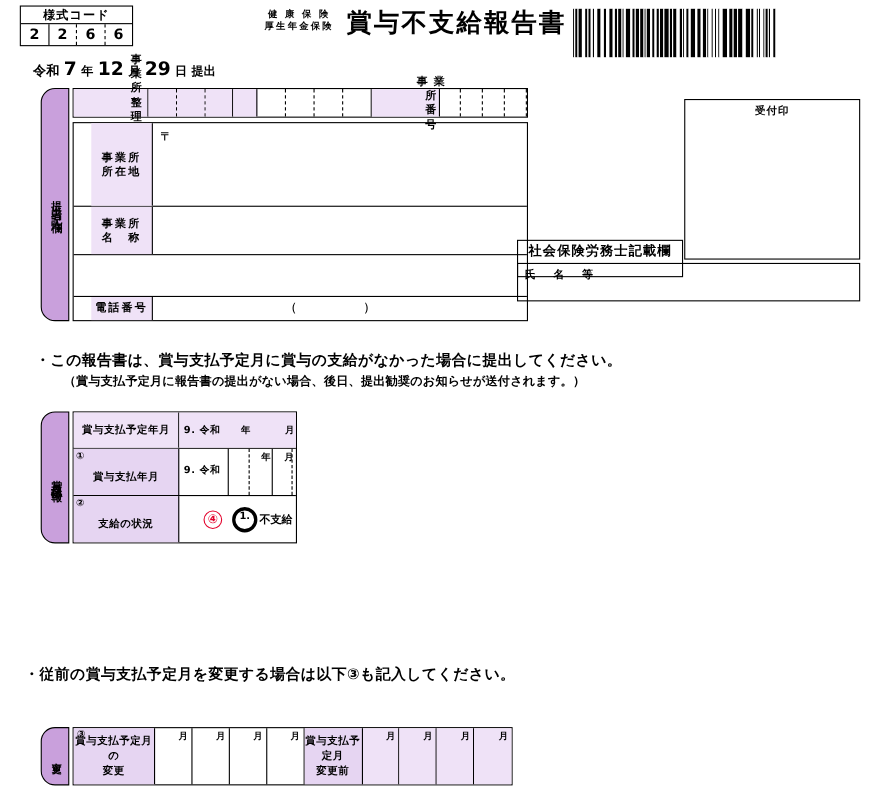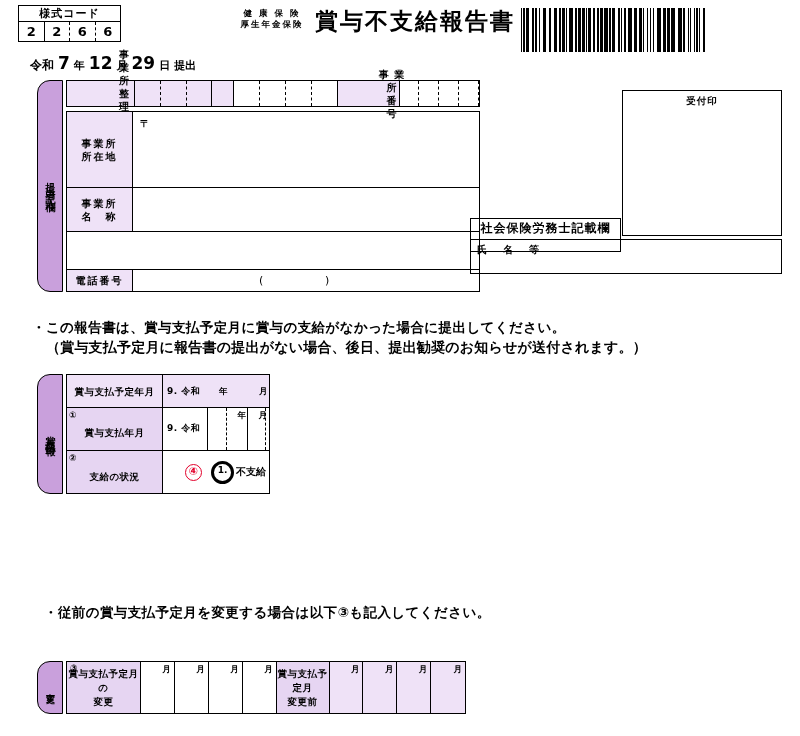--- a/index.html
+++ b/index.html
@@ -51,34 +51,34 @@
     font-size:10px;font-weight:700;letter-spacing:4px;
   }
   
   #sub-side{left:37px;top:80px;width:26px;height:212px;
     border:1.2px solid #000;border-radius:13px 0 0 13px;box-sizing:border-box;
     display:flex;align-items:center;justify-content:center;}
   #sub-top{left:66px;top:80px;width:414px;height:27px;}
   #sub-top .seg{height:100%;box-sizing:border-box;}
   #sub-body{left:66px;top:111px;width:414px;height:181px;}
   .bodyrow{display:flex;box-sizing:border-box;}
-  .bodyrow .k{width:66px;box-sizing:border-box;display:flex;align-items:center;
-    justify-content:center;text-align:center;font-size:10px;font-weight:700;line-height:13px;letter-spacing:2px;}
+  .bodyrow .k{width:56px;box-sizing:border-box;display:flex;align-items:center;
+    justify-content:center;text-align:center;font-size:10px;font-weight:700;line-height:13px;letter-spacing:2px;margin-left:16px;}
   .bodyrow .v{flex:1;box-sizing:border-box;position:relative;}
   
   #stampbox{left:622px;top:90px;width:160px;height:146px;}
   #stamp-label{position:absolute;left:0;top:4px;width:100%;text-align:center;font-size:9.5px;font-weight:700;letter-spacing:1px;}
   #sr-title{left:470px;top:218px;width:151px;height:34px;}
   #sr-title div{text-align:center;font-size:12px;font-weight:700;line-height:19px;letter-spacing:1px;}
   #sr-body{left:470px;top:239px;width:312px;height:35px;}
   #sr-body div{font-size:10px;font-weight:700;letter-spacing:3px;padding:3px 0 0 6px;}
   
   .notice1{left:32px;top:319px;font-size:13.5px;font-weight:700;letter-spacing:.4px;}
-  .notice2{left:46px;top:339px;font-size:14px;font-weight:700;letter-spacing:.2px;}
-  .notice3{left:44px;top:604px;font-size:13.5px;font-weight:700;letter-spacing:.4px;}
+  .notice2{left:58px;top:339px;font-size:11px;font-weight:700;letter-spacing:.2px;}
+  .notice3{left:22px;top:604px;font-size:13.5px;font-weight:700;letter-spacing:.4px;}
   
   #bn-side{left:37px;top:374px;width:26px;height:120px;
     border:1.2px solid #000;border-radius:13px 0 0 13px;box-sizing:border-box;
     display:flex;align-items:center;justify-content:center;}
   #bn-tbl{left:66px;top:374px;width:204px;height:120px;}
   #bn-tbl .r{display:flex;box-sizing:border-box;}
   #bn-tbl .k{width:96px;box-sizing:border-box;display:flex;flex-direction:column;
     justify-content:center;font-size:9.5px;font-weight:700;line-height:13px;letter-spacing:.5px;text-align:center;}
   #bn-tbl .k .idx{position:absolute;left:2px;top:1px;font-size:9px;}
   #bn-tbl .v{flex:1;box-sizing:border-box;position:relative;display:flex;align-items:center;}

